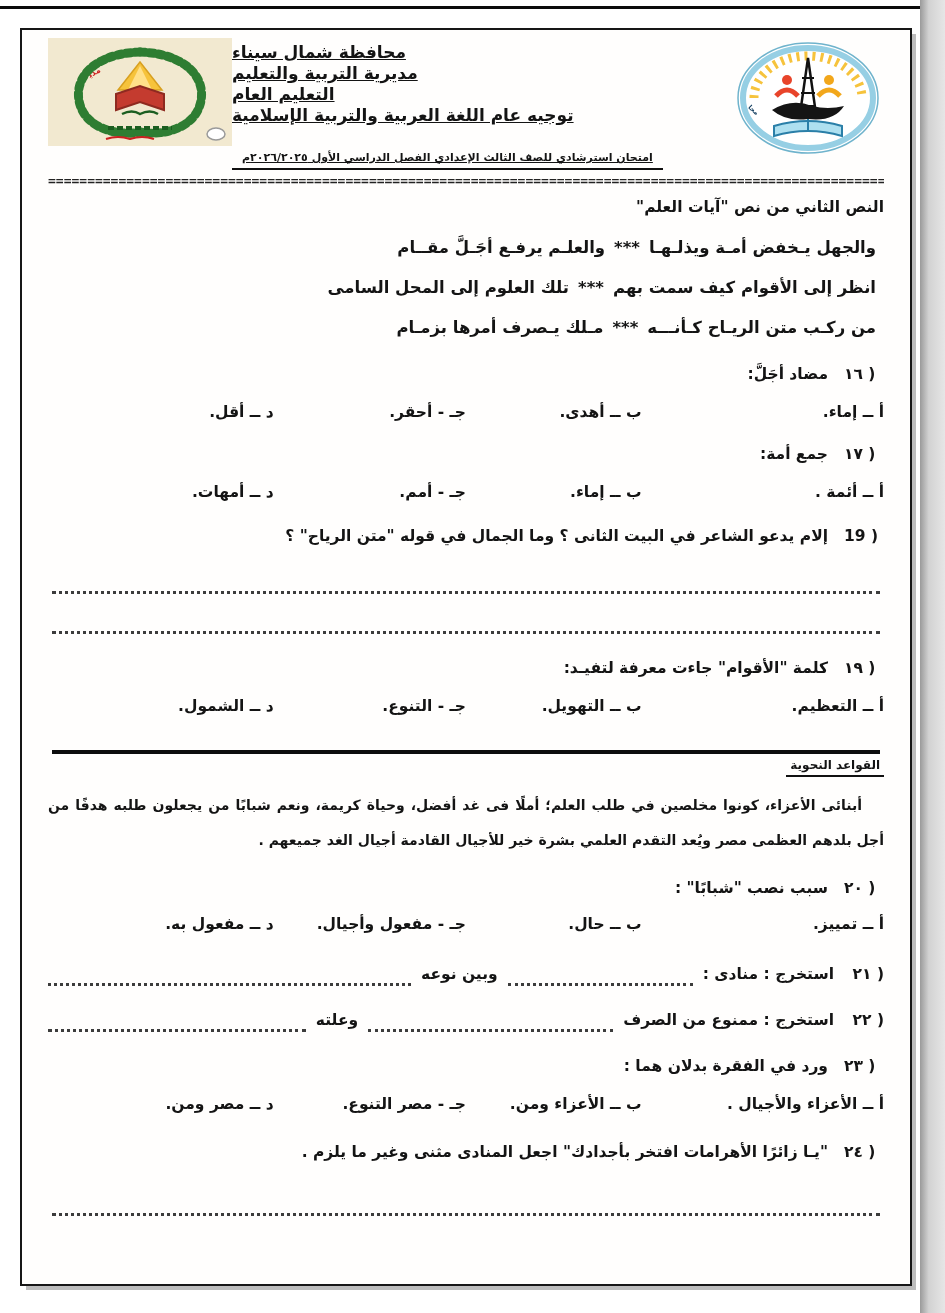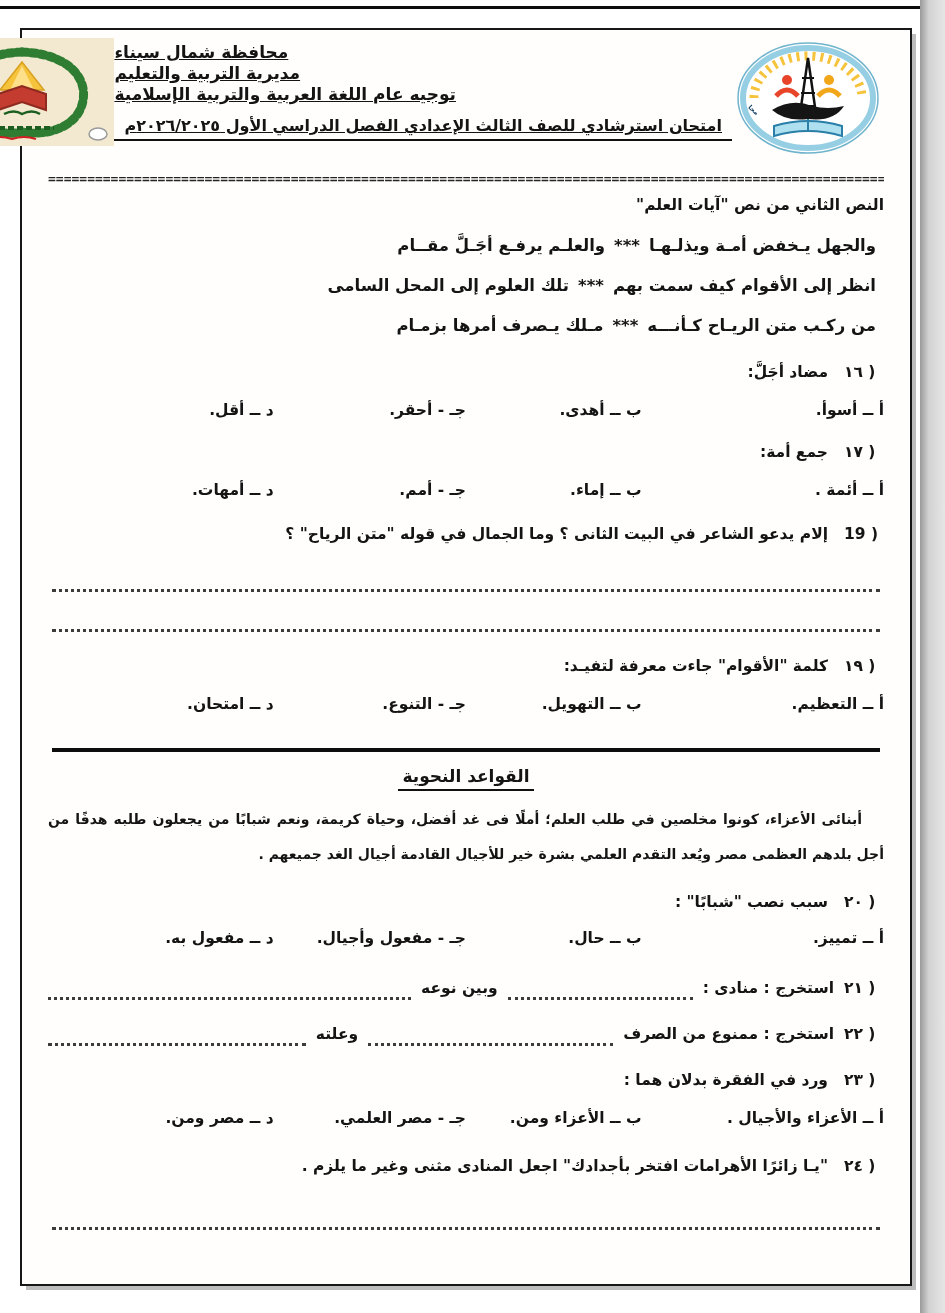--- a/index.html
+++ b/index.html
@@ -15,21 +15,21 @@
   
   .page { position:absolute; left:20px; top:28px; width:892px; height:1258px;
     background:#fffefd; border:2px solid #171717; padding:8px 26px 0 26px;
     box-shadow: 5px 5px 0 -1px #bdbdbd; direction:rtl; color:#141414; }
 
   
   .header-row { display:flex; align-items:flex-start; min-height:118px; }
   .logo-box { flex:0 0 auto; }
   .hdr-center { flex:1 1 auto; text-align:left; padding-top:4px;text-decoration:underline; }
   .org-line { font-size:17px; font-weight:700; line-height:21px; letter-spacing:-0.2px; }
-  .exam-title { margin-top:11px; font-size:16px; font-weight:700; white-space:nowrap; }
+  .exam-title { margin-top:25px; font-size:11px; font-weight:700; white-space:nowrap; }
   .exam-title span { border-bottom:2.5px solid #111; padding:0 10px 4px; }
 
   .eq-sep { margin-top:9px; font-family:"DejaVu Sans Mono","Liberation Mono",monospace;
     font-weight:700; font-size:13px; line-height:15px; color:#222;
     white-space:nowrap; overflow:hidden; direction:ltr; }
 
   .section-title { margin-top:10px; font-size:15.5px; font-weight:700; }
 
   
   .poem { margin-top:12px; padding-left:60px; text-align:right; margin-right:8px; }
@@ -46,29 +46,29 @@
   .mt14{margin-top:14px} .mt18{margin-top:18px}
   .mt12{margin-top:12px} .mt20{margin-top:20px} .mt22{margin-top:22px}
   .mt24{margin-top:24px} .mt26{margin-top:26px}
 
   .dots-line { border-bottom:3px dotted #3c3c3c; height:12px; margin:34px 4px 0 4px; }
   .dots-line.second { margin-top:28px; }
   .dots-line.last { margin-top:40px; }
 
   .divider { border-top:4px solid #0d0d0d; margin:32px 4px 0 4px; }
 
-  .grammar-title { margin-top:14px; text-align:center; font-size:17px; font-weight:700; }
+  .grammar-title { margin-top:4px; text-align:right; font-size:12px; font-weight:700; }
   .grammar-title span { border-bottom:2.5px solid #111; padding:0 4px 3px; }
 
   .para { margin-top:16px; font-size:14px; font-weight:700; line-height:35px;
     text-align:justify; text-indent:22px; }
 
   .q-line { display:flex; align-items:flex-end; gap:10px; font-size:15.5px;
     font-weight:700; line-height:24px; }
-  .q-line .q-num { align-self:flex-start; }
+  .q-line .q-num { align-self:flex-start;text-align:right; }
   .dots-inline { border-bottom:3px dotted #3c3c3c; height:14px; }
   .dots-a21 { width:185px; } .dots-a22 { width:245px; }
   .dots-grow { flex:1 1 auto; }
 
   svg text { font-family:"DejaVu Sans", sans-serif; font-weight:700; }
 </style>
 </head>
 <body>
 
 <div class="canvas">
@@ -106,20 +106,21 @@
             </defs>
           <text font-size="6.5" fill="#0d3a5c">
             <textPath href="#arcB" xlink:href="#arcB" startOffset="8%">محافظة شمال سيناء - مديرية التربية والتعليم</textPath>
           </text>
         </svg>
       </div>
 
       <div class="hdr-center">
         <div class="org-line">محافظة شمال سيناء</div>
         <div class="org-line">مديرية التربية والتعليم</div>
+        <div class="org-line">التعليم العام</div>
         <div class="org-line">توجيه عام اللغة العربية والتربية الإسلامية</div>
         <div class="exam-title">
           <span>امتحان استرشادي للصف الثالث الإعدادي الفصل الدراسي الأول ٢٠٢٦/٢٠٢٥م</span>
         </div>
       </div>
 
       <div class="logo-box">
         <svg width="184" height="108" viewBox="0 0 184 108">
           <rect x="0" y="0" width="184" height="108" fill="#f2e9d0"></rect>
           <g>
@@ -159,21 +160,21 @@
       <div class="verse">
         <span>من ركـب متن الريـاح كـأنـــه</span><span class="stars">***</span><span>مـلك يـصرف أمرها بزمـام</span>
       </div>
     </div>
 
     <div class="q-head mt14">
       <span class="q-num" dir="ltr">١٦ )</span>
       <span>مضاد أجَلَّ:</span>
     </div>
     <div class="opts mt14">
-      <span class="opt">أ ــ أسوأ.</span>
+      <span class="opt">أ ــ إماء.</span>
       <span class="opt">ب ــ أهدى.</span>
       <span class="opt">جـ - أحقر.</span>
       <span class="opt">د ــ أقل.</span>
     </div>
 
     <div class="q-head mt18">
       <span class="q-num" dir="ltr">١٧ )</span>
       <span>جمع أمة:</span>
     </div>
     <div class="opts mt14">
@@ -191,21 +192,21 @@
     <div class="dots-line second"></div>
 
     <div class="q-head mt22">
       <span class="q-num" dir="ltr">١٩ )</span>
       <span>كلمة "الأقوام" جاءت معرفة لتفيـد:</span>
     </div>
     <div class="opts mt14">
       <span class="opt">أ ــ التعظيم.</span>
       <span class="opt">ب ــ التهويل.</span>
       <span class="opt">جـ - التنوع.</span>
-      <span class="opt">د ــ امتحان.</span>
+      <span class="opt">د ــ الشمول.</span>
     </div>
 
     <div class="divider"></div>
 
     <div class="grammar-title">
       <span>القواعد النحوية</span>
     </div>
     <div class="para">أبنائى الأعزاء، كونوا مخلصين في طلب العلم؛ أملًا فى غد أفضل، وحياة كريمة، ونعم شبابًا من يجعلون طلبه هدفًا من أجل بلدهم العظمى مصر ويُعد التقدم العلمي بشرة خير للأجيال القادمة أجيال الغد جميعهم .</div>
 
     <div class="q-head mt18">
@@ -235,21 +236,21 @@
       <span class="dots-inline dots-grow"></span>
     </div>
 
     <div class="q-head mt22">
       <span class="q-num" dir="ltr">٢٣ )</span>
       <span>ورد في الفقرة بدلان هما :</span>
     </div>
     <div class="opts mt14">
       <span class="opt">أ ــ الأعزاء والأجيال .</span>
       <span class="opt">ب ــ الأعزاء ومن.</span>
-      <span class="opt">جـ - مصر العلمي.</span>
+      <span class="opt">جـ - مصر التنوع.</span>
       <span class="opt">د ــ مصر ومن.</span>
     </div>
 
     <div class="q-head mt24">
       <span class="q-num" dir="ltr">٢٤ )</span>
       <span>"يـا زائرًا الأهرامات افتخر بأجدادك" اجعل المنادى مثنى وغير ما يلزم .</span>
     </div>
     <div class="dots-line last"></div>
 
   </div>

